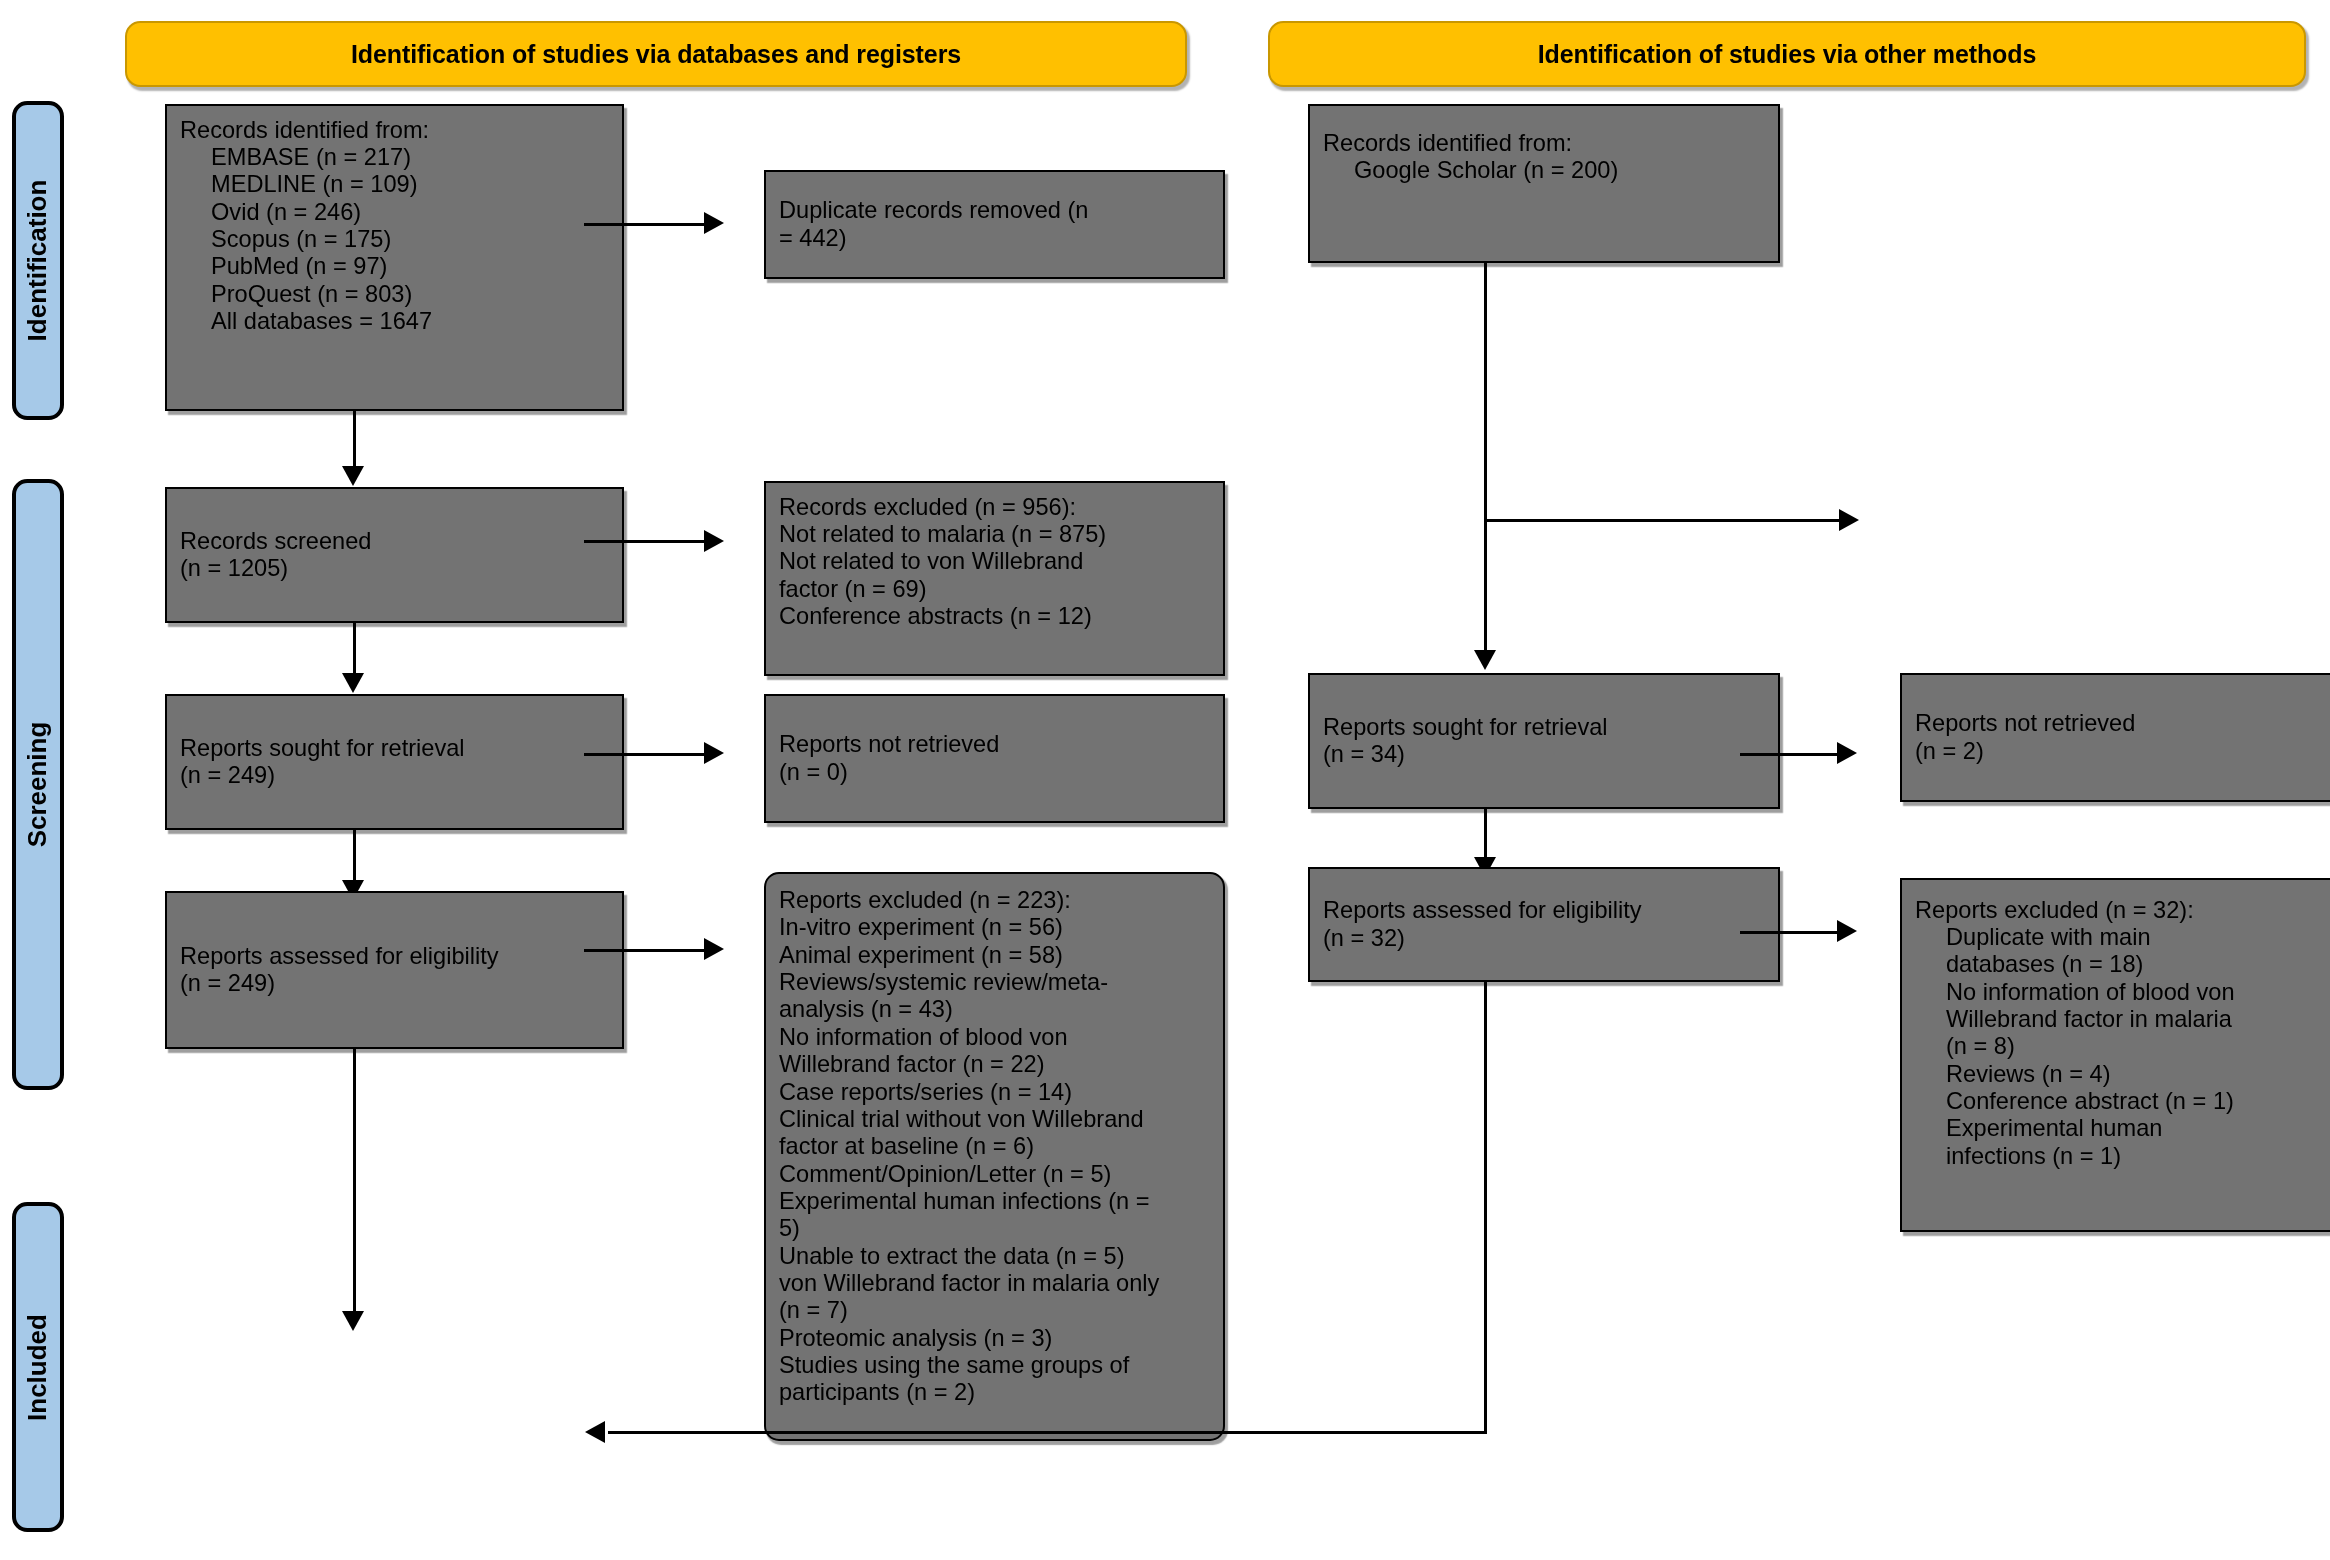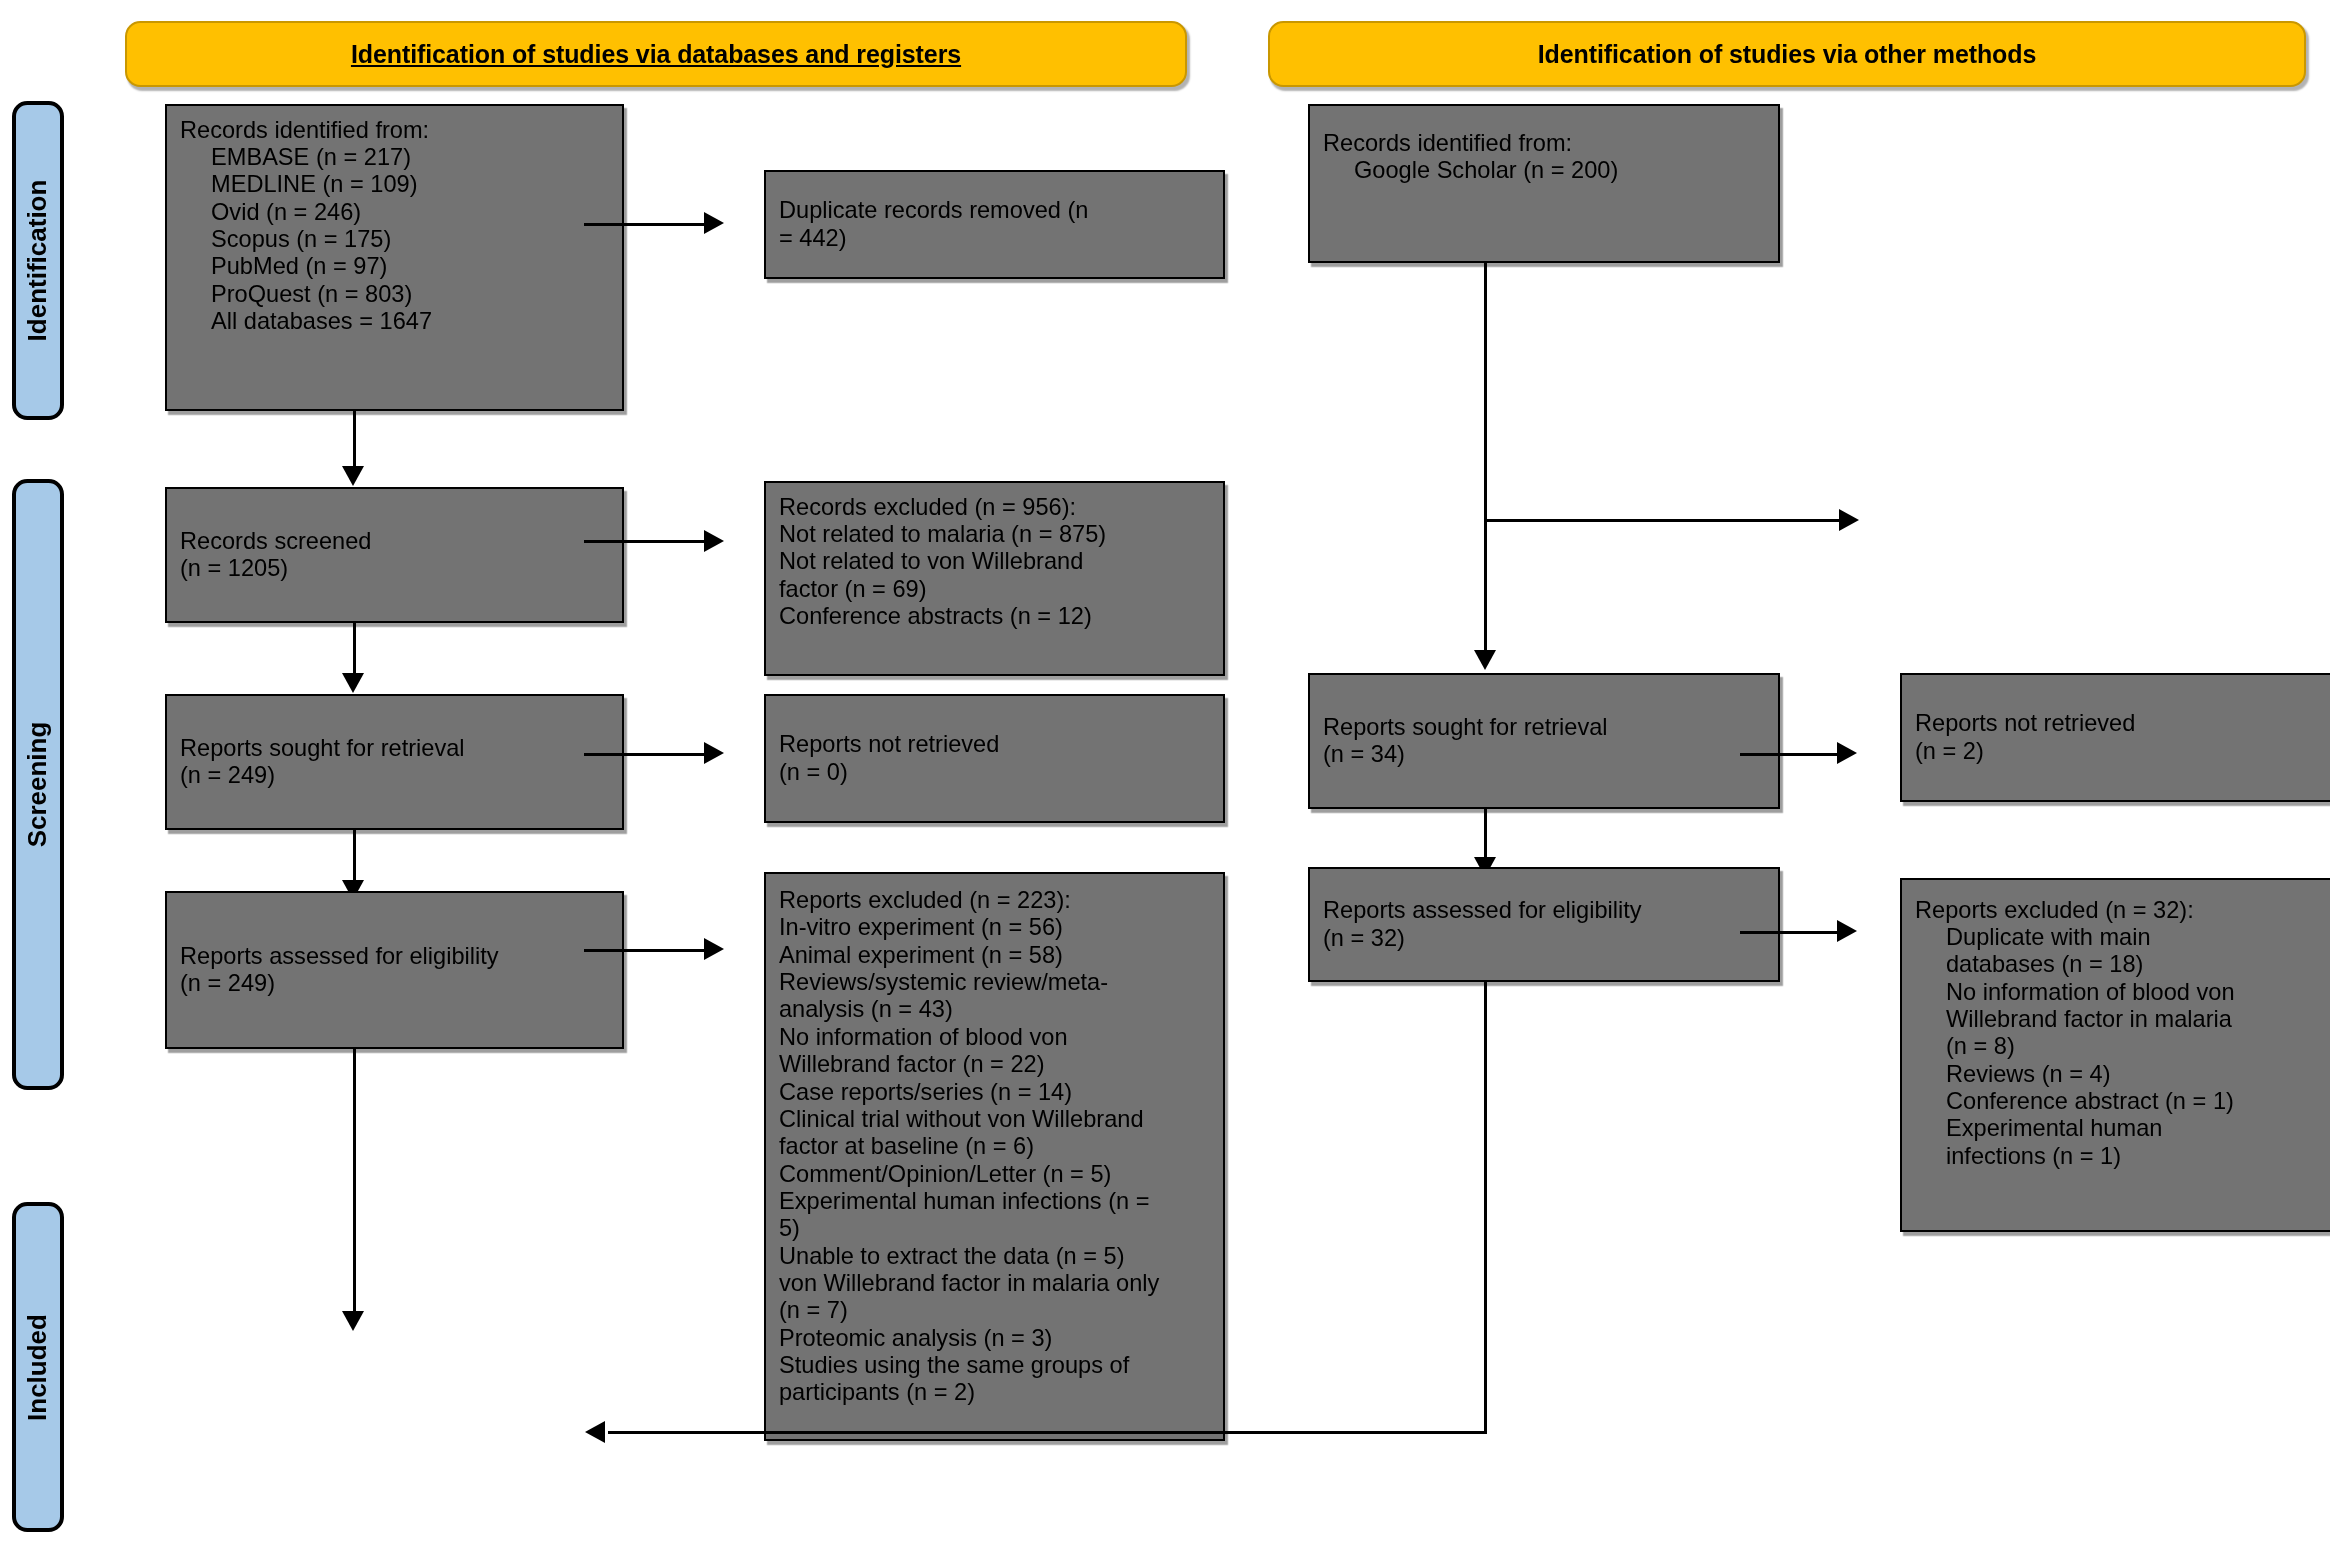--- a/index.html
+++ b/index.html
@@ -100,21 +100,21 @@
     border-top: 11.8px solid transparent;
     border-bottom: 11.8px solid transparent;
     border-right: 20px solid #000000;
   }
 </style>
 </head>
 <body>
 
 <div id="stage">
 
-  <div class="banner" style="left:125px; top:21px; width:1062px; height:66px;text-decoration:underline;">
+  <div class="banner" style="left:125px; top:21px; width:1062px; height:66px;">
     <span>Identification of studies via databases and registers</span>
   </div>
 
   <div class="banner" style="left:1268px; top:21px; width:1038px; height:66px;">
     <span>Identification of studies via other methods</span>
   </div>
 
   <div class="sidelabel" style="left:11.8px; top:101px; width:52px; height:319px;">
     <span>Identification</span>
   </div>
@@ -192,21 +192,21 @@
   <div class="vline" style="left:353px; top:829px; width:2.9px; height:54px;"></div>
   <div class="arrow down" style="left:342px; top:880px;"></div>
 
   <div class="box" style="left:125px; top:891px; width:459px; height:158px;">
     <div class="vmid">
       <div class="ln">Reports assessed for eligibility</div>
       <div class="ln">(n = 249)</div>
     </div>
   </div>
 
-  <div class="box" style="left:724px; top:872px; width:461px; height:569px; padding-top:13px;">
+  <div class="box" style="left:724px; top:872px; width:461px; height:569px; padding-top:13px;border-radius:15px;">
     <div class="ln">Reports excluded (n = 223):</div>
     <div class="ln">In-vitro experiment (n = 56)</div>
     <div class="ln">Animal experiment (n = 58)</div>
     <div class="ln">Reviews/systemic review/meta-</div>
     <div class="ln">analysis (n = 43)</div>
     <div class="ln">No information of blood von</div>
     <div class="ln">Willebrand factor (n = 22)</div>
     <div class="ln">Case reports/series (n = 14)</div>
     <div class="ln">Clinical trial without von Willebrand</div>
     <div class="ln">factor at baseline (n = 6)</div>

